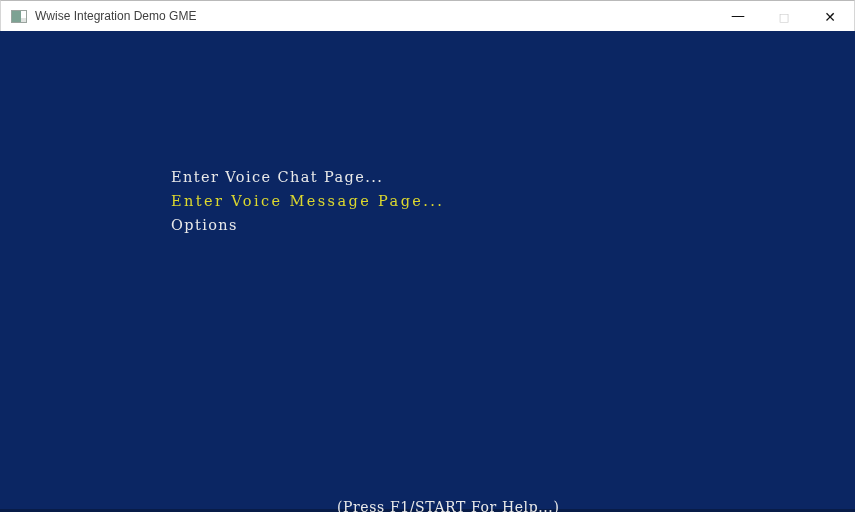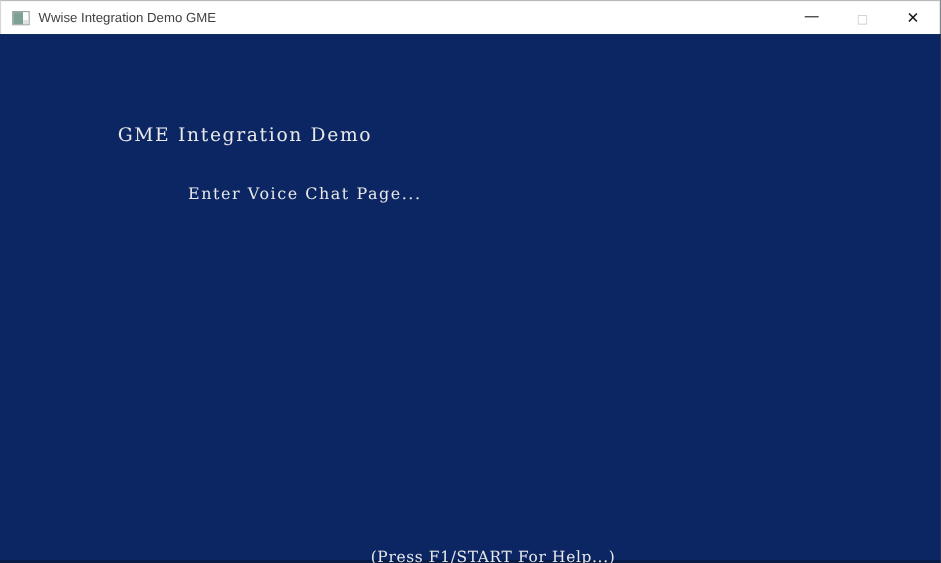--- a/index.html
+++ b/index.html
@@ -136,22 +136,23 @@
       <div class="tb-btn max disabled">
         <span class="glyph">□</span>
       </div>
       <div class="tb-btn close">
         <span class="glyph">✕</span>
       </div>
     </div>
   </div>
 
   <div class="client">
-    <div class="page-title">GME Integration Demo</div>
 
     <div class="menu">
       <div class="menu-item">Enter Voice Chat Page...</div>
+      <div class="menu-item selected">Enter Voice Message Page...</div>
+      <div class="menu-item">Options</div>
     </div>
 
     <div class="footer-hint">(Press F1/START For Help...)</div>
   </div>
 
 </div>
 
 </body></html>

